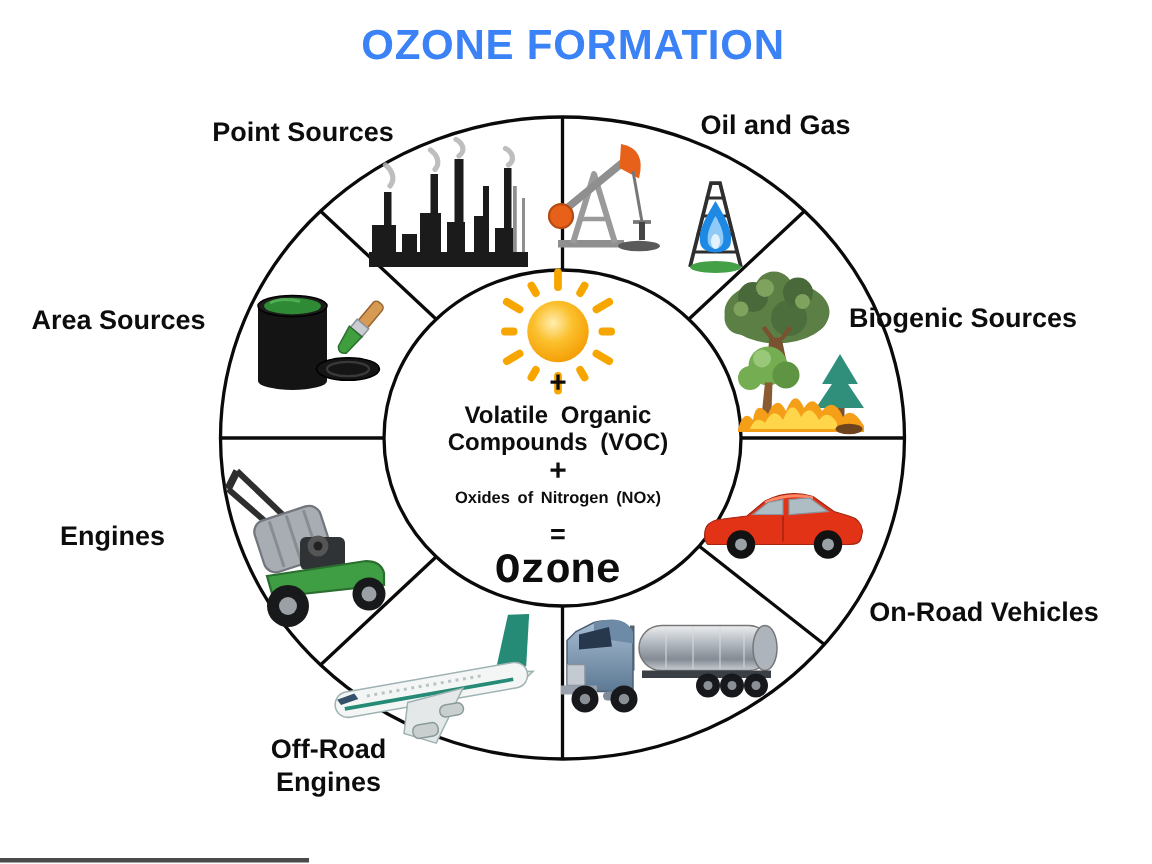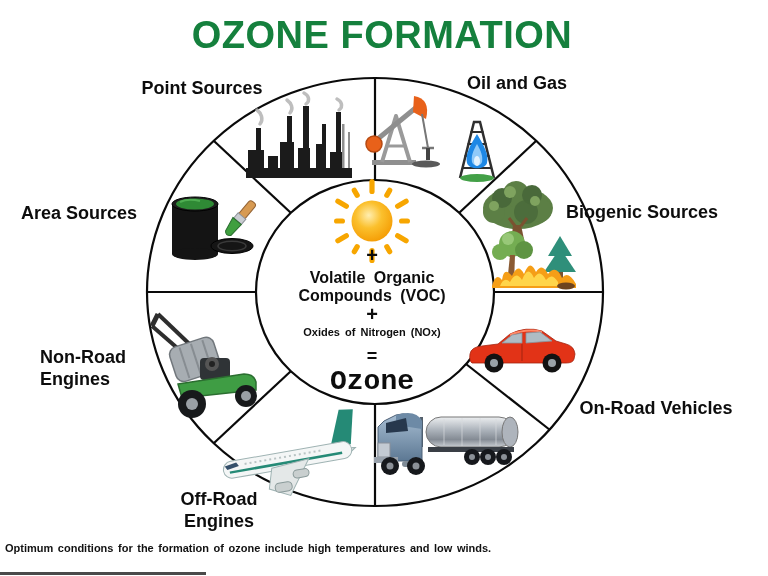--- a/index.html
+++ b/index.html
@@ -4,21 +4,21 @@
 <style>
   html,body{margin:0;padding:0;}
   body{
     width:768px;height:576px;position:relative;overflow:hidden;
     background:#ffffff;
     font-family:"Liberation Sans", sans-serif;
   }
   .abs{position:absolute;}
   .ctr{transform:translateX(-50%);text-align:center;}
   #title{
-    top:14px;left:382px;font-size:38px;font-weight:bold;color:#15803d;
+    top:14px;left:382px;font-size:28px;font-weight:bold;color:#3b82f6;
     letter-spacing:0.5px;white-space:nowrap;
   }
   .sec-label{
     font-size:18px;font-weight:bold;color:#0d0d0d;white-space:nowrap;line-height:22px;
   }
   .center-text{color:#0d0d0d;font-weight:bold;white-space:nowrap;}
   .plus{font-size:20px;}
   .voc{font-size:16px;word-spacing:4px;}
   .nox{font-size:11px;word-spacing:2px;}
   .eq{font-size:18px;}
@@ -266,31 +266,29 @@
 <div class="abs ctr sec-label" style="left:517px;top:72px;">Oil and Gas</div>
 <div class="abs ctr sec-label" style="left:642px;top:201px;">Biogenic Sources</div>
 <div class="abs ctr sec-label" style="left:656px;top:397px;">On-Road Vehicles</div>
 
 <div class="abs ctr sec-label" style="left:219px;top:488px;">
   <div>Off-Road</div>
   <div>Engines</div>
 </div>
 
 <div class="abs sec-label" style="left:40px;top:346px;">
-  <div>Non-Road</div>
   <div>Engines</div>
 </div>
 
 <div class="abs ctr sec-label" style="left:79px;top:202px;">Area Sources</div>
 
 <div class="abs ctr center-text plus" style="left:372px;top:244px;">+</div>
 <div class="abs ctr center-text voc" style="left:372px;top:269px;">Volatile Organic</div>
 <div class="abs ctr center-text voc" style="left:372px;top:287px;">Compounds (VOC)</div>
 <div class="abs ctr center-text plus" style="left:372px;top:303px;">+</div>
 <div class="abs ctr center-text nox" style="left:372px;top:326px;">Oxides of Nitrogen (NOx)</div>
 <div class="abs ctr center-text eq" style="left:372px;top:346px;">=</div>
 <div class="abs ctr center-text ozone" style="left:372px;top:366px;">Ozone</div>
 
 <div id="footnote" class="abs">
-  <div>Optimum conditions for the formation of ozone include high temperatures and low winds.</div>
 </div>
 
 <div id="bottom-strip" class="abs"></div>
 
 </body></html>

